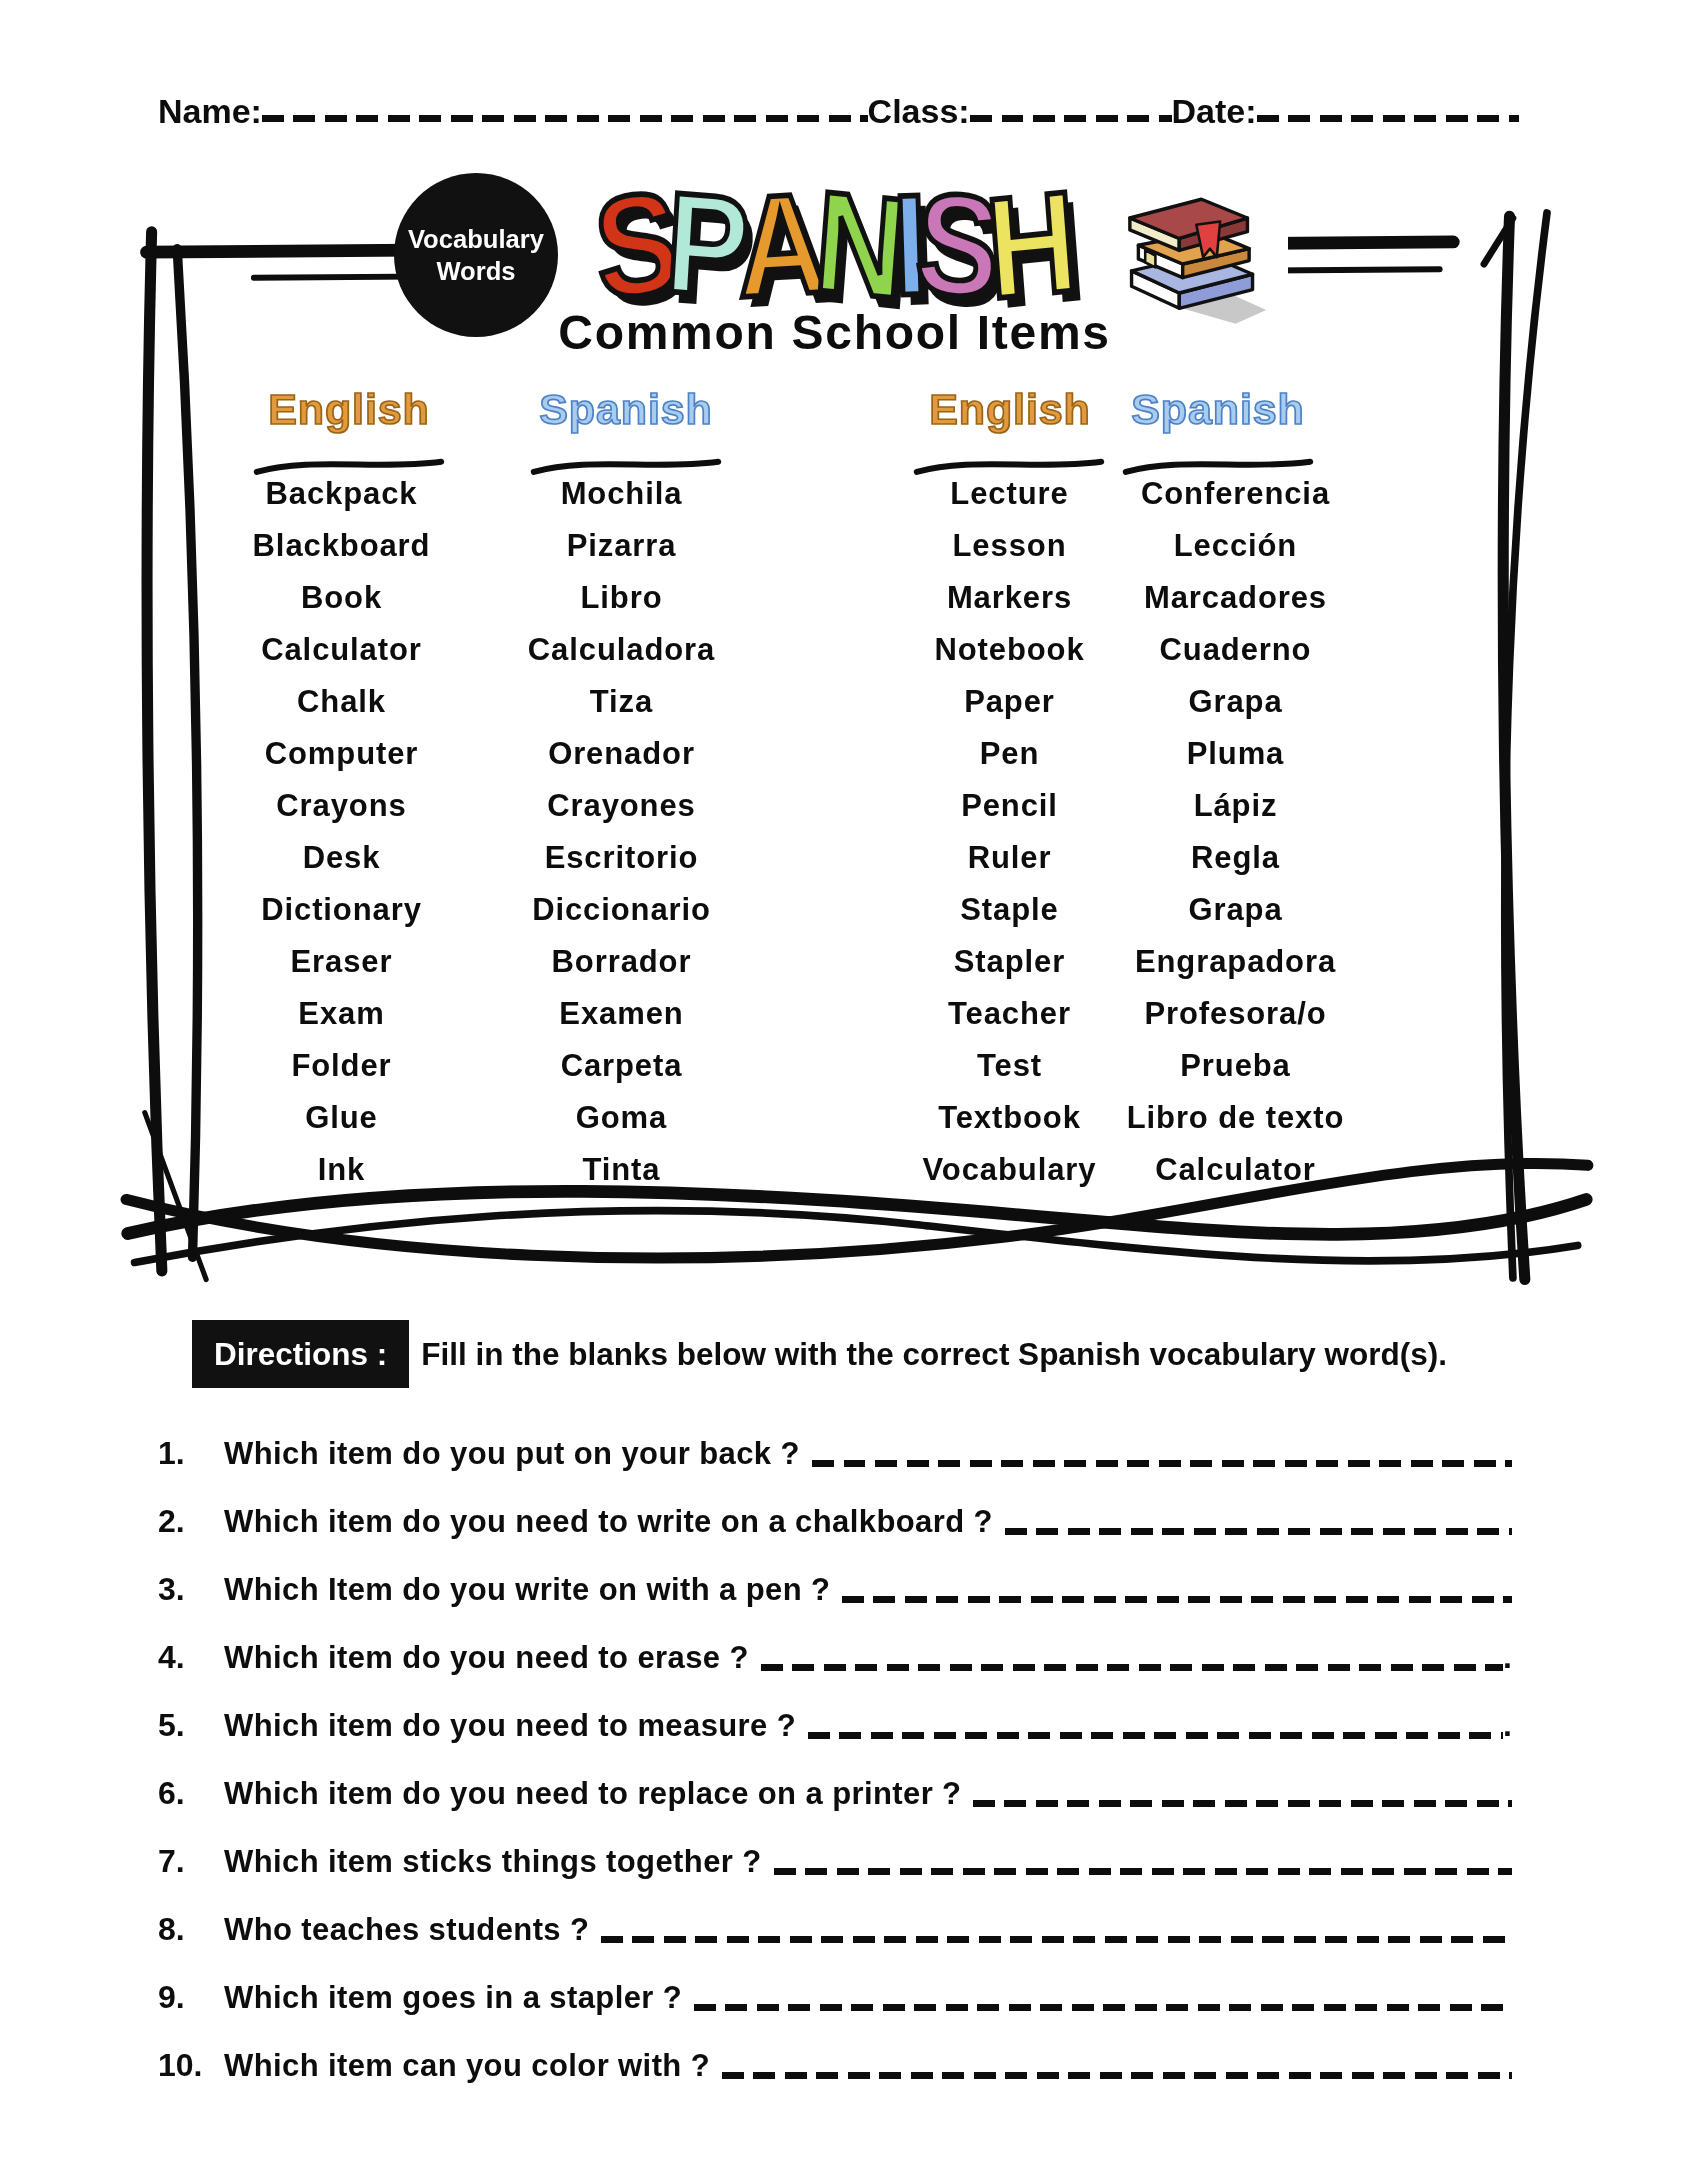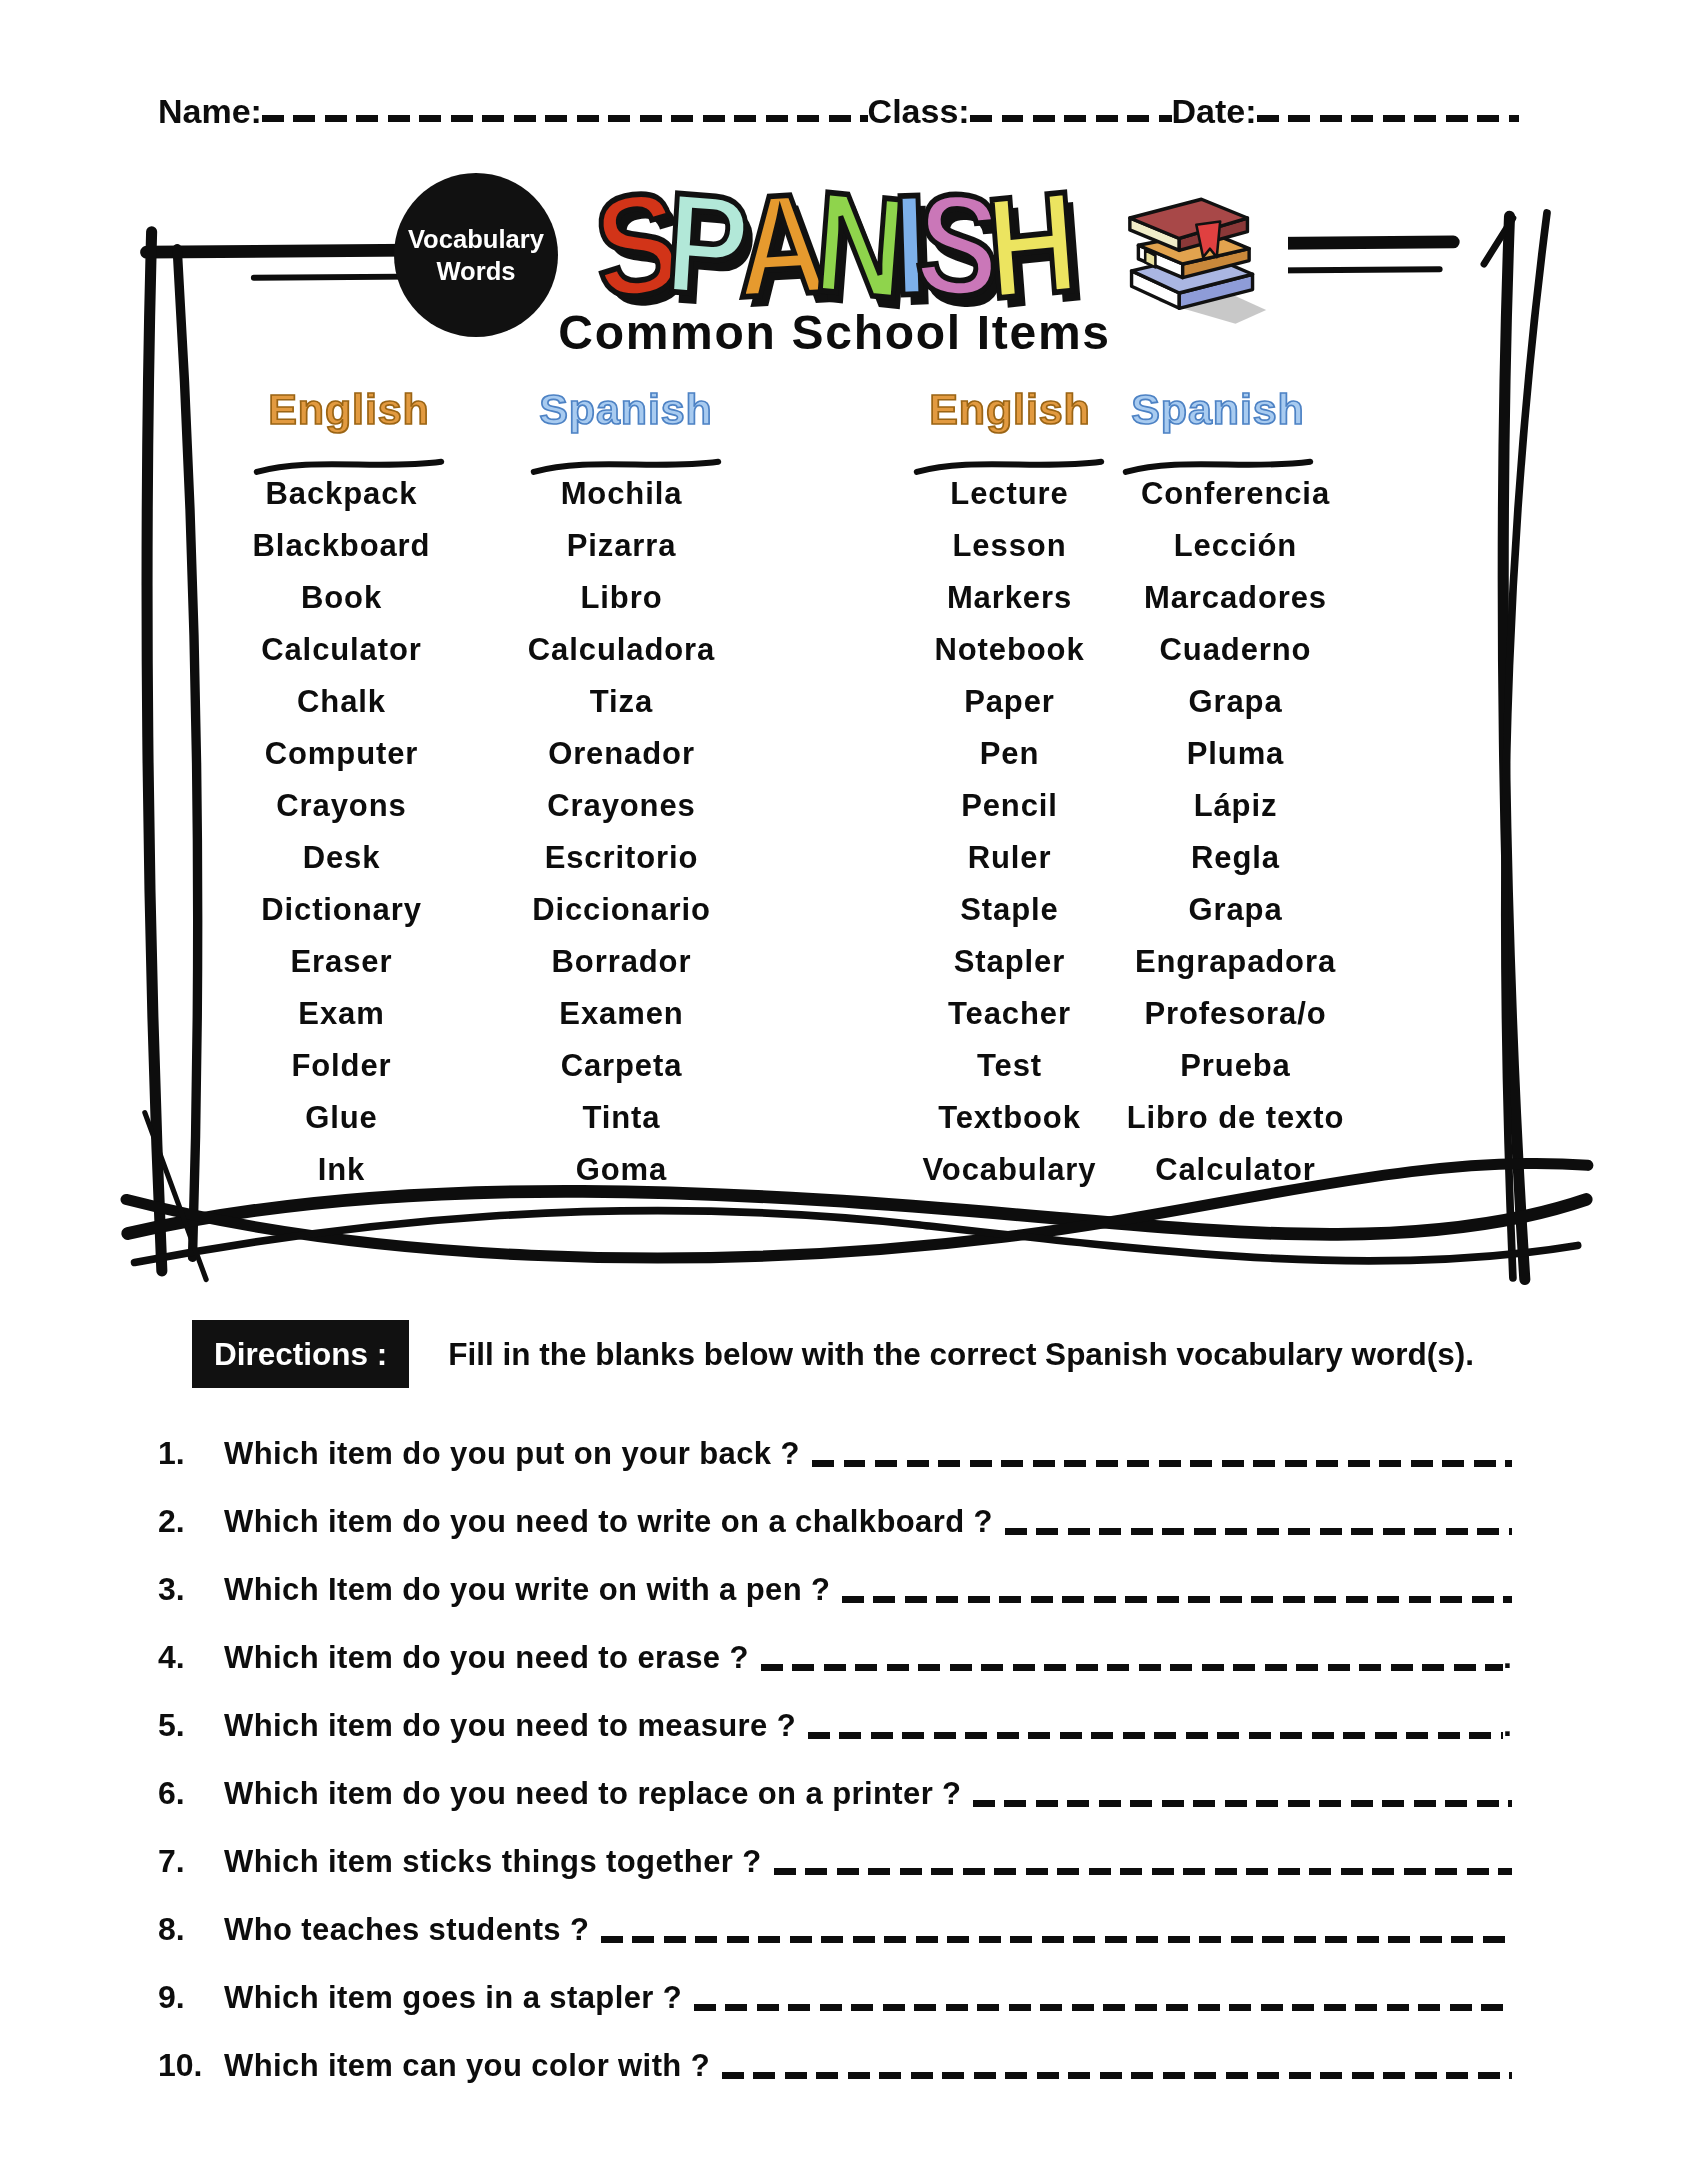--- a/index.html
+++ b/index.html
@@ -62,21 +62,21 @@
 
   
   .directions-row {
     position:absolute; left:192px; right:179px; top:1319px; height:70px;
     display:flex; align-items:center; z-index:3;
   }
   .directions-box {
     background:#111; color:#fff; font-size:31.5px;
     padding:15.3px 22px; white-space:nowrap;
   }
-  .directions-text { margin-left:39px; font-size:31.5px; white-space:nowrap; }
+  .directions-text { margin-left:12px; font-size:31.5px; white-space:nowrap; }
 
   
   .questions { position:absolute; left:158px; right:173px; top:1416px; z-index:3; }
   .q-row { height:68px; display:flex; align-items:flex-end; padding-bottom:15.3px; }
   .q-num { width:66px; font-size:32px; line-height:1; flex:none; }
   .q-text { font-size:31px; line-height:1; white-space:nowrap; letter-spacing:0.4px;margin-top:48px; }
   .q-blank { flex:1; margin-left:12px; margin-bottom:1.7px; min-width:34px;
     height:6.8px; background:repeating-linear-gradient(90deg,#0d0d0d 0 22px,transparent 22px 31.5px); }
   .q-suffix { font-size:32px; line-height:1; }
 </style>
@@ -176,22 +176,22 @@
       <div class="cell">Libro</div>
       <div class="cell">Calculadora</div>
       <div class="cell">Tiza</div>
       <div class="cell">Orenador</div>
       <div class="cell">Crayones</div>
       <div class="cell">Escritorio</div>
       <div class="cell">Diccionario</div>
       <div class="cell">Borrador</div>
       <div class="cell">Examen</div>
       <div class="cell">Carpeta</div>
+      <div class="cell">Goma</div>
       <div class="cell">Tinta</div>
-      <div class="cell">Goma</div>
     </div>
     <div class="vocab-col" style="left: 856px;">
       <div class="cell">Lecture</div>
       <div class="cell">Lesson</div>
       <div class="cell">Markers</div>
       <div class="cell">Notebook</div>
       <div class="cell">Paper</div>
       <div class="cell">Pen</div>
       <div class="cell">Pencil</div>
       <div class="cell">Ruler</div>

